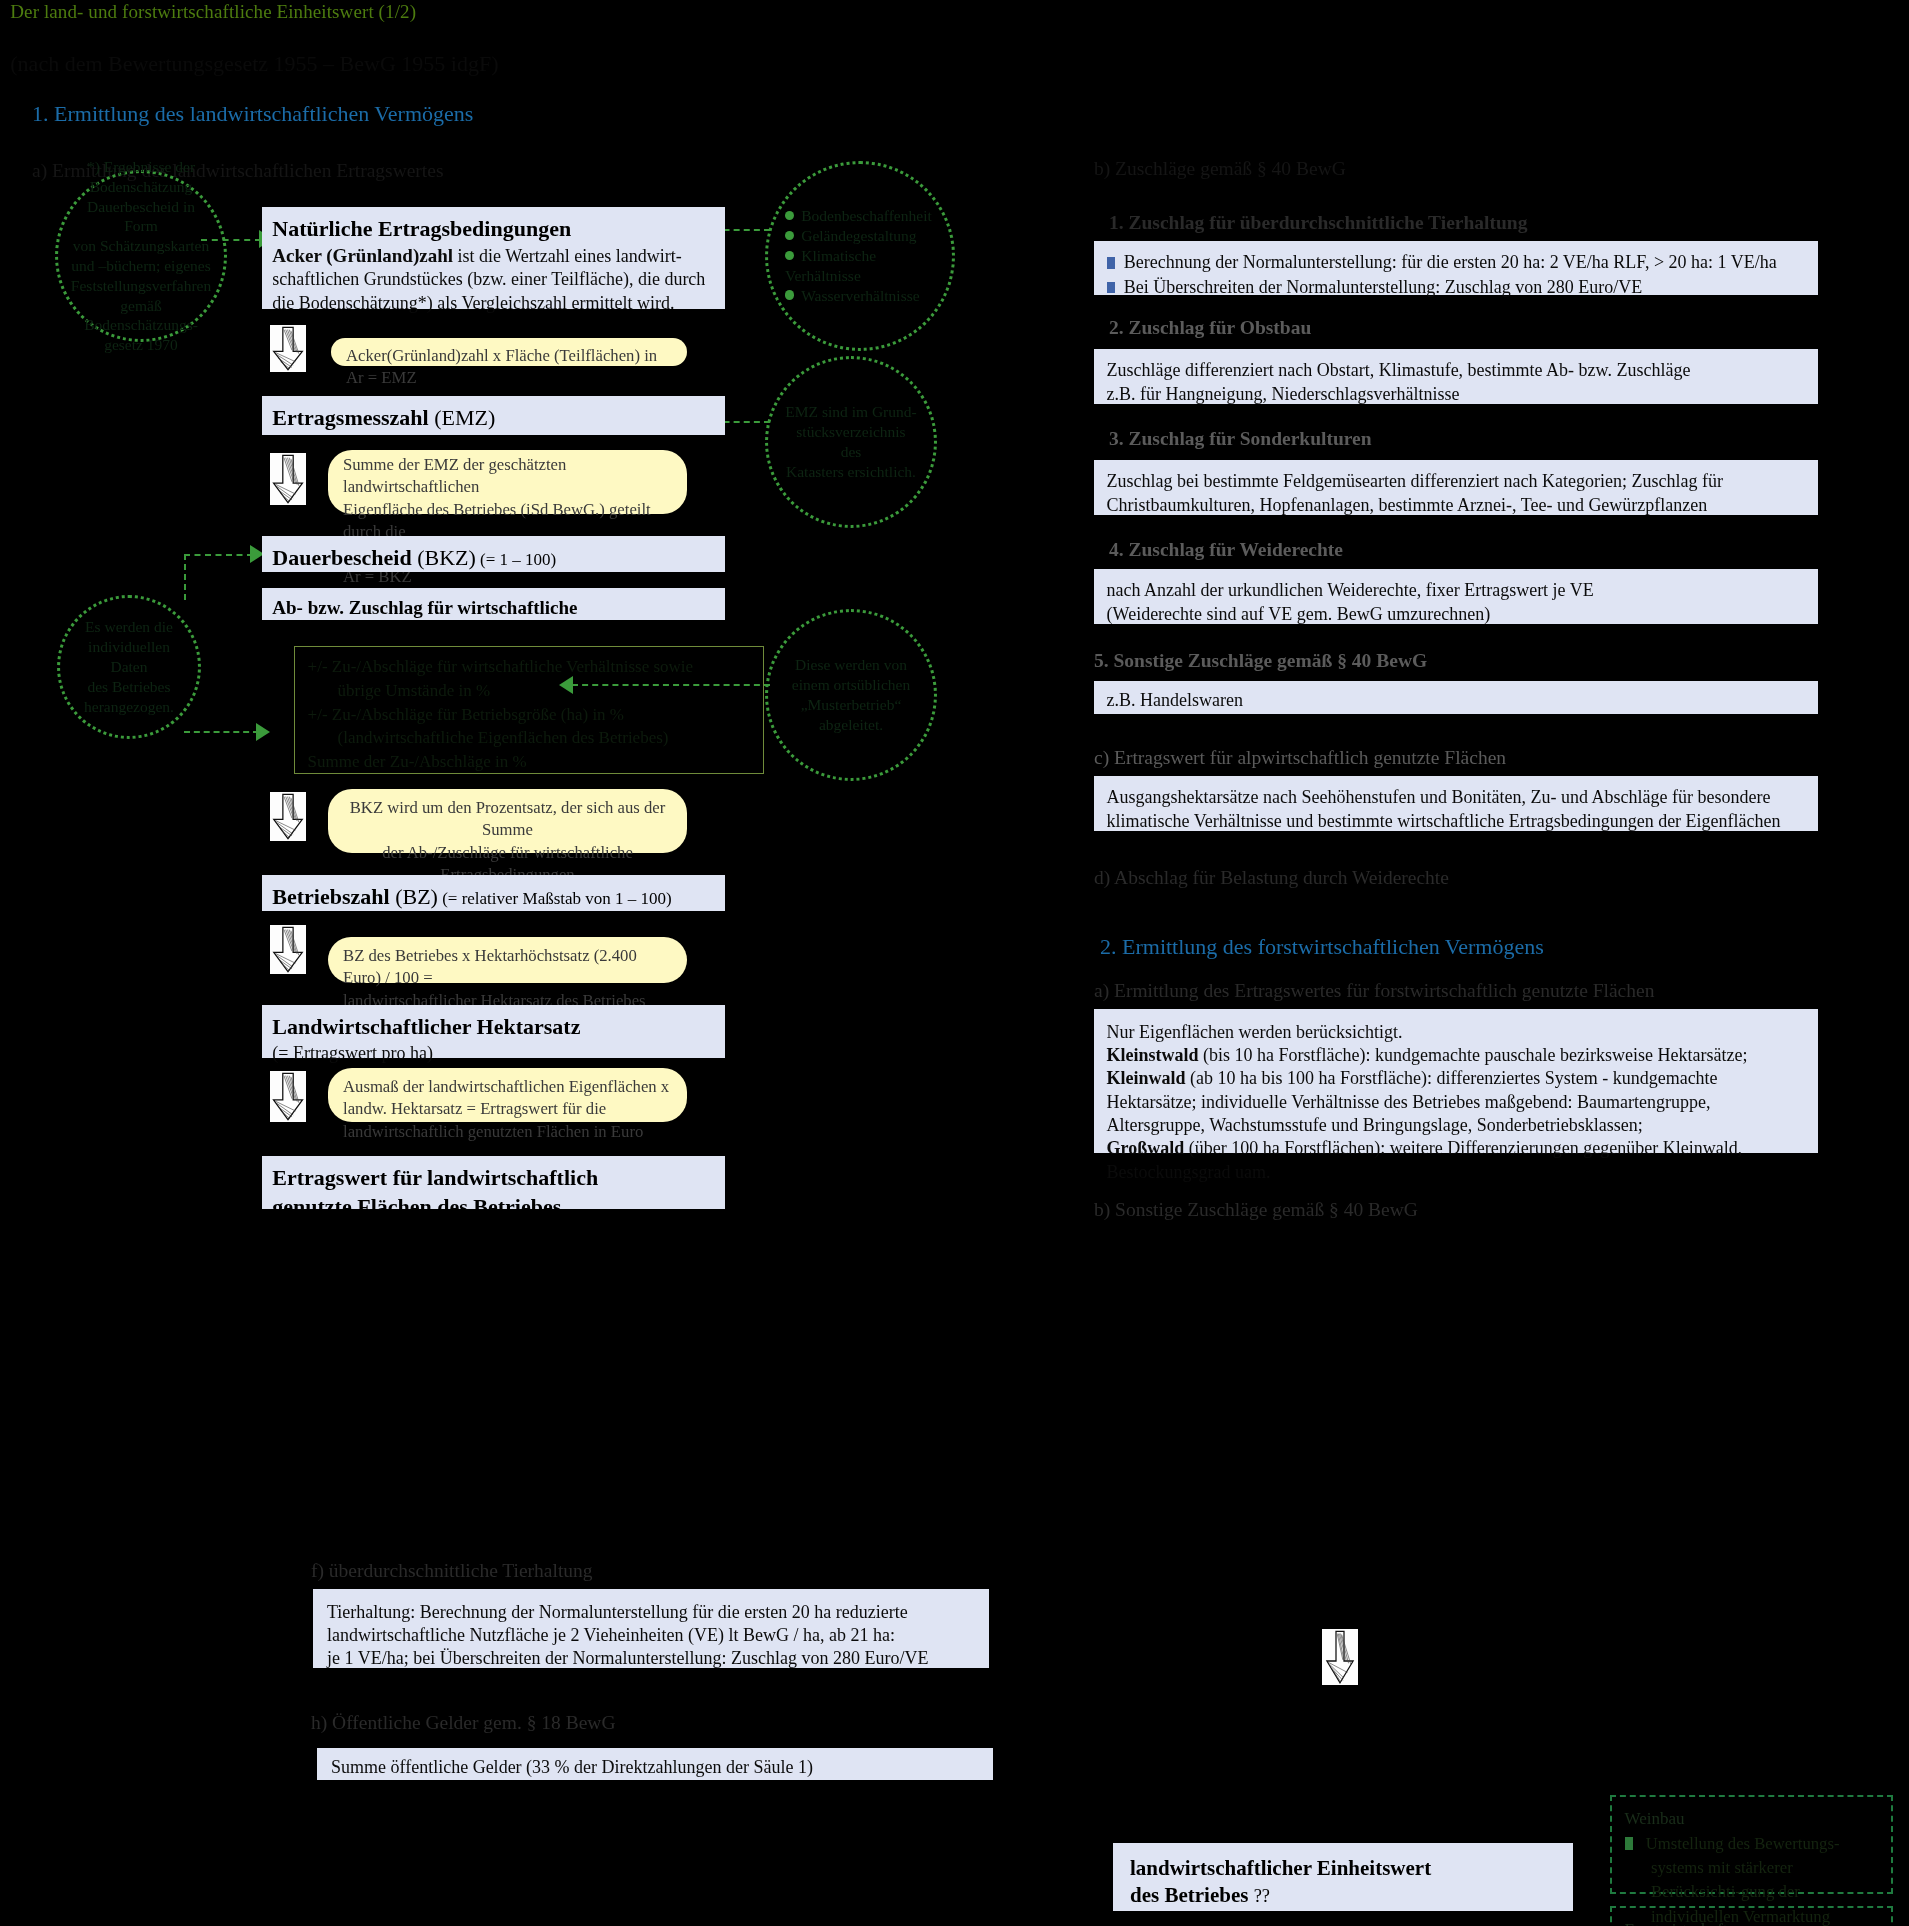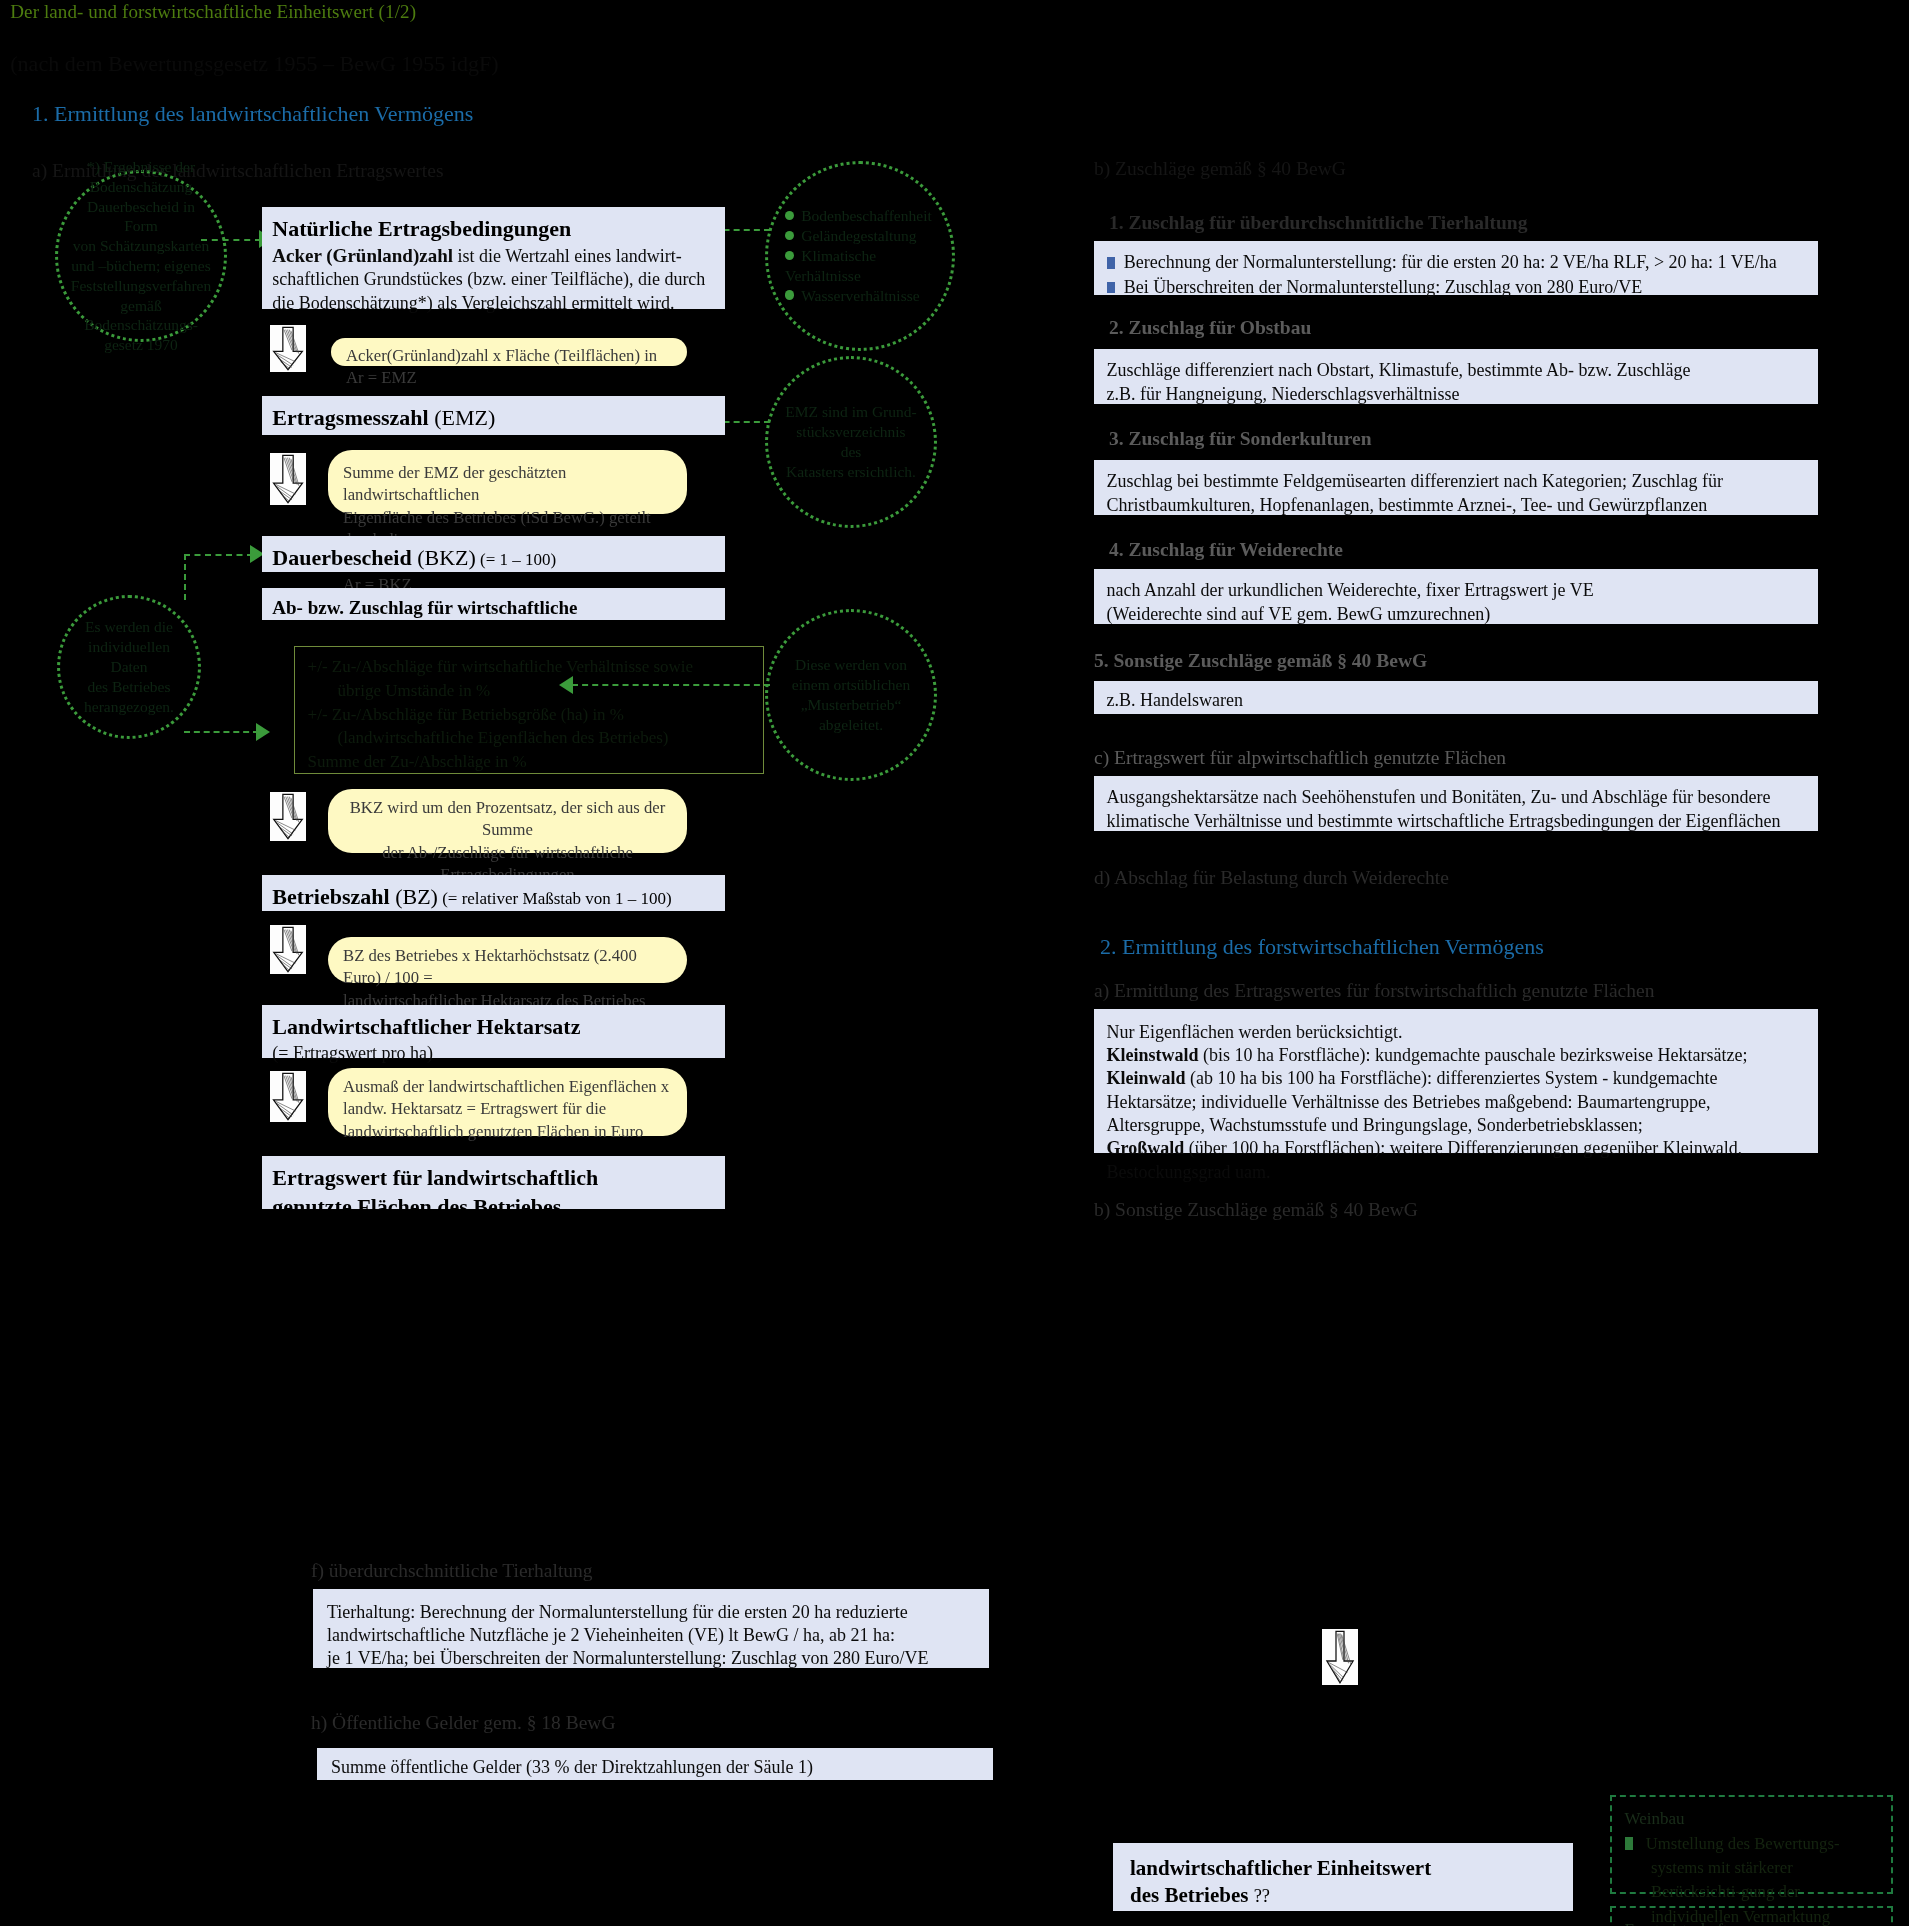--- a/index.html
+++ b/index.html
@@ -170,21 +170,21 @@
       <line x1="30" y1="8" x2="44" y2="52"></line>
         <line x1="33" y1="8" x2="47" y2="55"></line>
       <line x1="36" y1="10" x2="50" y2="57"></line>
         <line x1="12" y1="58" x2="40" y2="78"></line>
       <line x1="14" y1="64" x2="38" y2="81"></line>
         <line x1="18" y1="70" x2="34" y2="84"></line>
       <line x1="9" y1="54" x2="44" y2="71"></line>
     </g>
   </svg>
 </div>
-<div class="abs sbox" style="left:328px;top:450px;width:359px;height:64px;padding-top:12px;">
+<div class="abs sbox" style="left:328px;top:450px;width:359px;height:64px;padding-top:4px;">
   <span class="ln">Summe der EMZ der geschätzten landwirtschaftlichen</span>
   <span class="ln">Eigenfläche des Betriebes (iSd BewG.) geteilt durch die</span>
   <span class="ln">Summe dieser landwirtschaftlichen Flächen in Ar = BKZ</span>
 </div>
 
 <div class="abs bbox" style="left:262px;top:536px;width:463px;height:36px;">
   <span class="ln hd"><em style="font-style:normal">Dauerbescheid</em><em style="font-style:normal;font-weight:normal"> (BKZ)</em><em style="font-style:normal;font-weight:normal;font-size:17px"> (= 1 – 100)</em></span>
 </div>
 
 <div class="abs bbox" style="left:262px;top:588px;width:463px;height:32px;">
@@ -260,21 +260,21 @@
       <line x1="30" y1="8" x2="44" y2="50"></line>
         <line x1="33" y1="8" x2="47" y2="53"></line>
       <line x1="36" y1="10" x2="50" y2="55"></line>
         <line x1="12" y1="56" x2="40" y2="76"></line>
       <line x1="14" y1="62" x2="38" y2="79"></line>
         <line x1="18" y1="68" x2="34" y2="82"></line>
       <line x1="9" y1="52" x2="44" y2="69"></line>
     </g>
   </svg>
 </div>
-<div class="abs sbox" style="left:328px;top:1068px;width:359px;height:68px;padding-top:8px;">
+<div class="abs sbox" style="left:328px;top:1068px;width:359px;height:54px;padding-top:8px;">
   <span class="ln">Ausmaß der landwirtschaftlichen Eigenflächen x</span>
   <span class="ln">landw. Hektarsatz = Ertragswert für die</span>
   <span class="ln">landwirtschaftlich genutzten Flächen in Euro</span>
 </div>
 
 <div class="abs bbox" style="left:262px;top:1156px;width:463px;height:53px;">
   <span class="ln hd">Ertragswert für landwirtschaftlich</span>
   <span class="ln hd">genutzte Flächen des Betriebes</span>
 </div>
 

